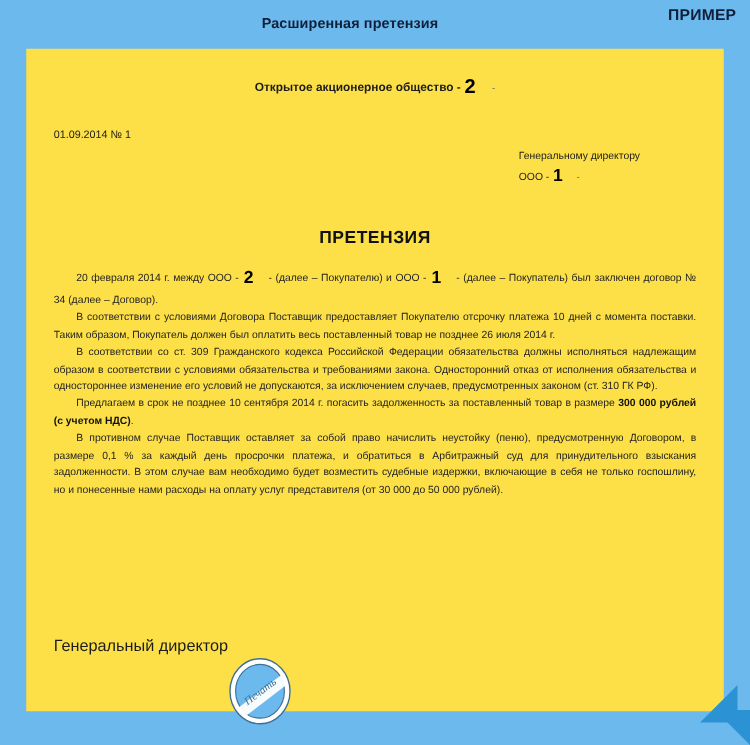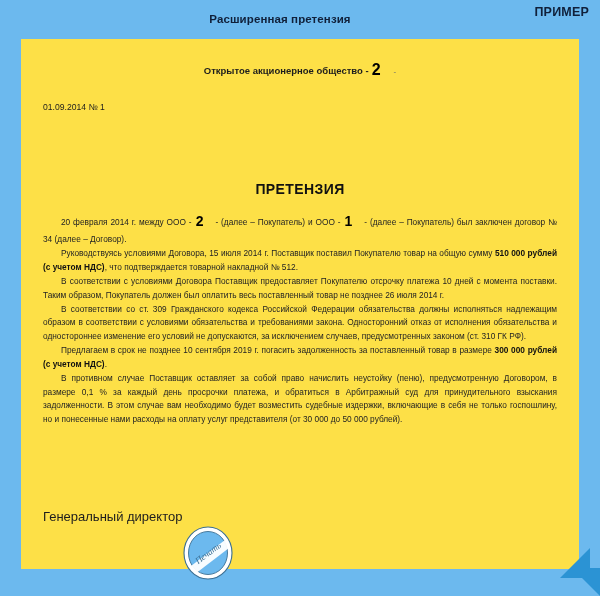--- a/index.html
+++ b/index.html
@@ -209,37 +209,40 @@
 
   <div class="paper">
     <div class="paper-inner">
 
       <div class="letterhead">
         <span>Открытое акционерное общество -</span><span class="ph">2</span><span class="dash-lite">-</span>
       </div>
 
       <div class="meta-row">
         <div class="doc-date">01.09.2014 № 1</div>
+        <div class="addressee">
+          <div>Генеральному директору</div>
+          <div><span>ООО -</span><span class="ph">1</span><span class="dash-lite">-</span></div>
+        </div>
       </div>
 
       <div class="claim-heading">ПРЕТЕНЗИЯ</div>
 
       <div class="body-copy">
 
-        <p><span>20 февраля 2014 г. между ООО -</span><span class="ph">2</span><span>- (далее – Покупатель) и ООО -</span><span class="ph">1</span><span>- (далее – Покупатель) был заключен договор № 34 (далее – Договор).</span></p>
-
-
-        <p><span>Руководствуясь условиями Договора, 15 июля 2014 г. Поставщик поставил Покупателю товар на общую сумму </span><b>510 000 рублей (с учетом НДС)</b><span>, что подтверждается товарной накладной № 512.</span></p>
+        <p><span>20 февраля 2014 г. между ООО -</span><span class="ph">2</span><span>- (далее – Покупателю) и ООО -</span><span class="ph">1</span><span>- (далее – Покупатель) был заключен договор № 34 (далее – Договор).</span></p>
+
+
 
         <p>В соответствии с условиями Договора Поставщик предоставляет Покупателю отсрочку платежа 10 дней с момента поставки. Таким образом, Покупатель должен был оплатить весь поставленный товар не позднее 26 июля 2014 г.</p>
 
 
         <p>В соответствии со ст. 309 Гражданского кодекса Российской Федерации обязательства должны исполняться надлежащим образом в соответствии с условиями обязательства и требованиями закона. Односторонний отказ от исполнения обязательства и одностороннее изменение его условий не допускаются, за исключением случаев, предусмотренных законом (ст. 310 ГК РФ).</p>
 
-        <p><span>Предлагаем в срок не позднее 10 сентября 2019 г. погасить задолженность за поставленный товар в размере </span><b>300 000 рублей (с учетом НДС)</b><span>.</span></p>
+        <p><span>Предлагаем в срок не позднее 10 сентября 2014 г. погасить задолженность за поставленный товар в размере </span><b>300 000 рублей (с учетом НДС)</b><span>.</span></p>
 
         <p>В противном случае Поставщик оставляет за собой право начислить неустойку (пеню), предусмотренную Договором, в размере 0,1 % за каждый день просрочки платежа, и обратиться в Арбитражный суд для принудительного взыскания задолженности. В этом случае вам необходимо будет возместить судебные издержки, включающие в себя не только госпошлину, но и понесенные нами расходы на оплату услуг представителя (от 30 000 до  50 000 рублей).</p>
 
       </div>
 
       <div class="sign-row">Генеральный директор</div>
 
       <div class="seal">
         <svg width="54" height="58" viewBox="0 0 54 58">
           <ellipse cx="27" cy="29" rx="24" ry="26" fill="#ffffff" stroke="#3b6f93" stroke-width="1.1"></ellipse>

